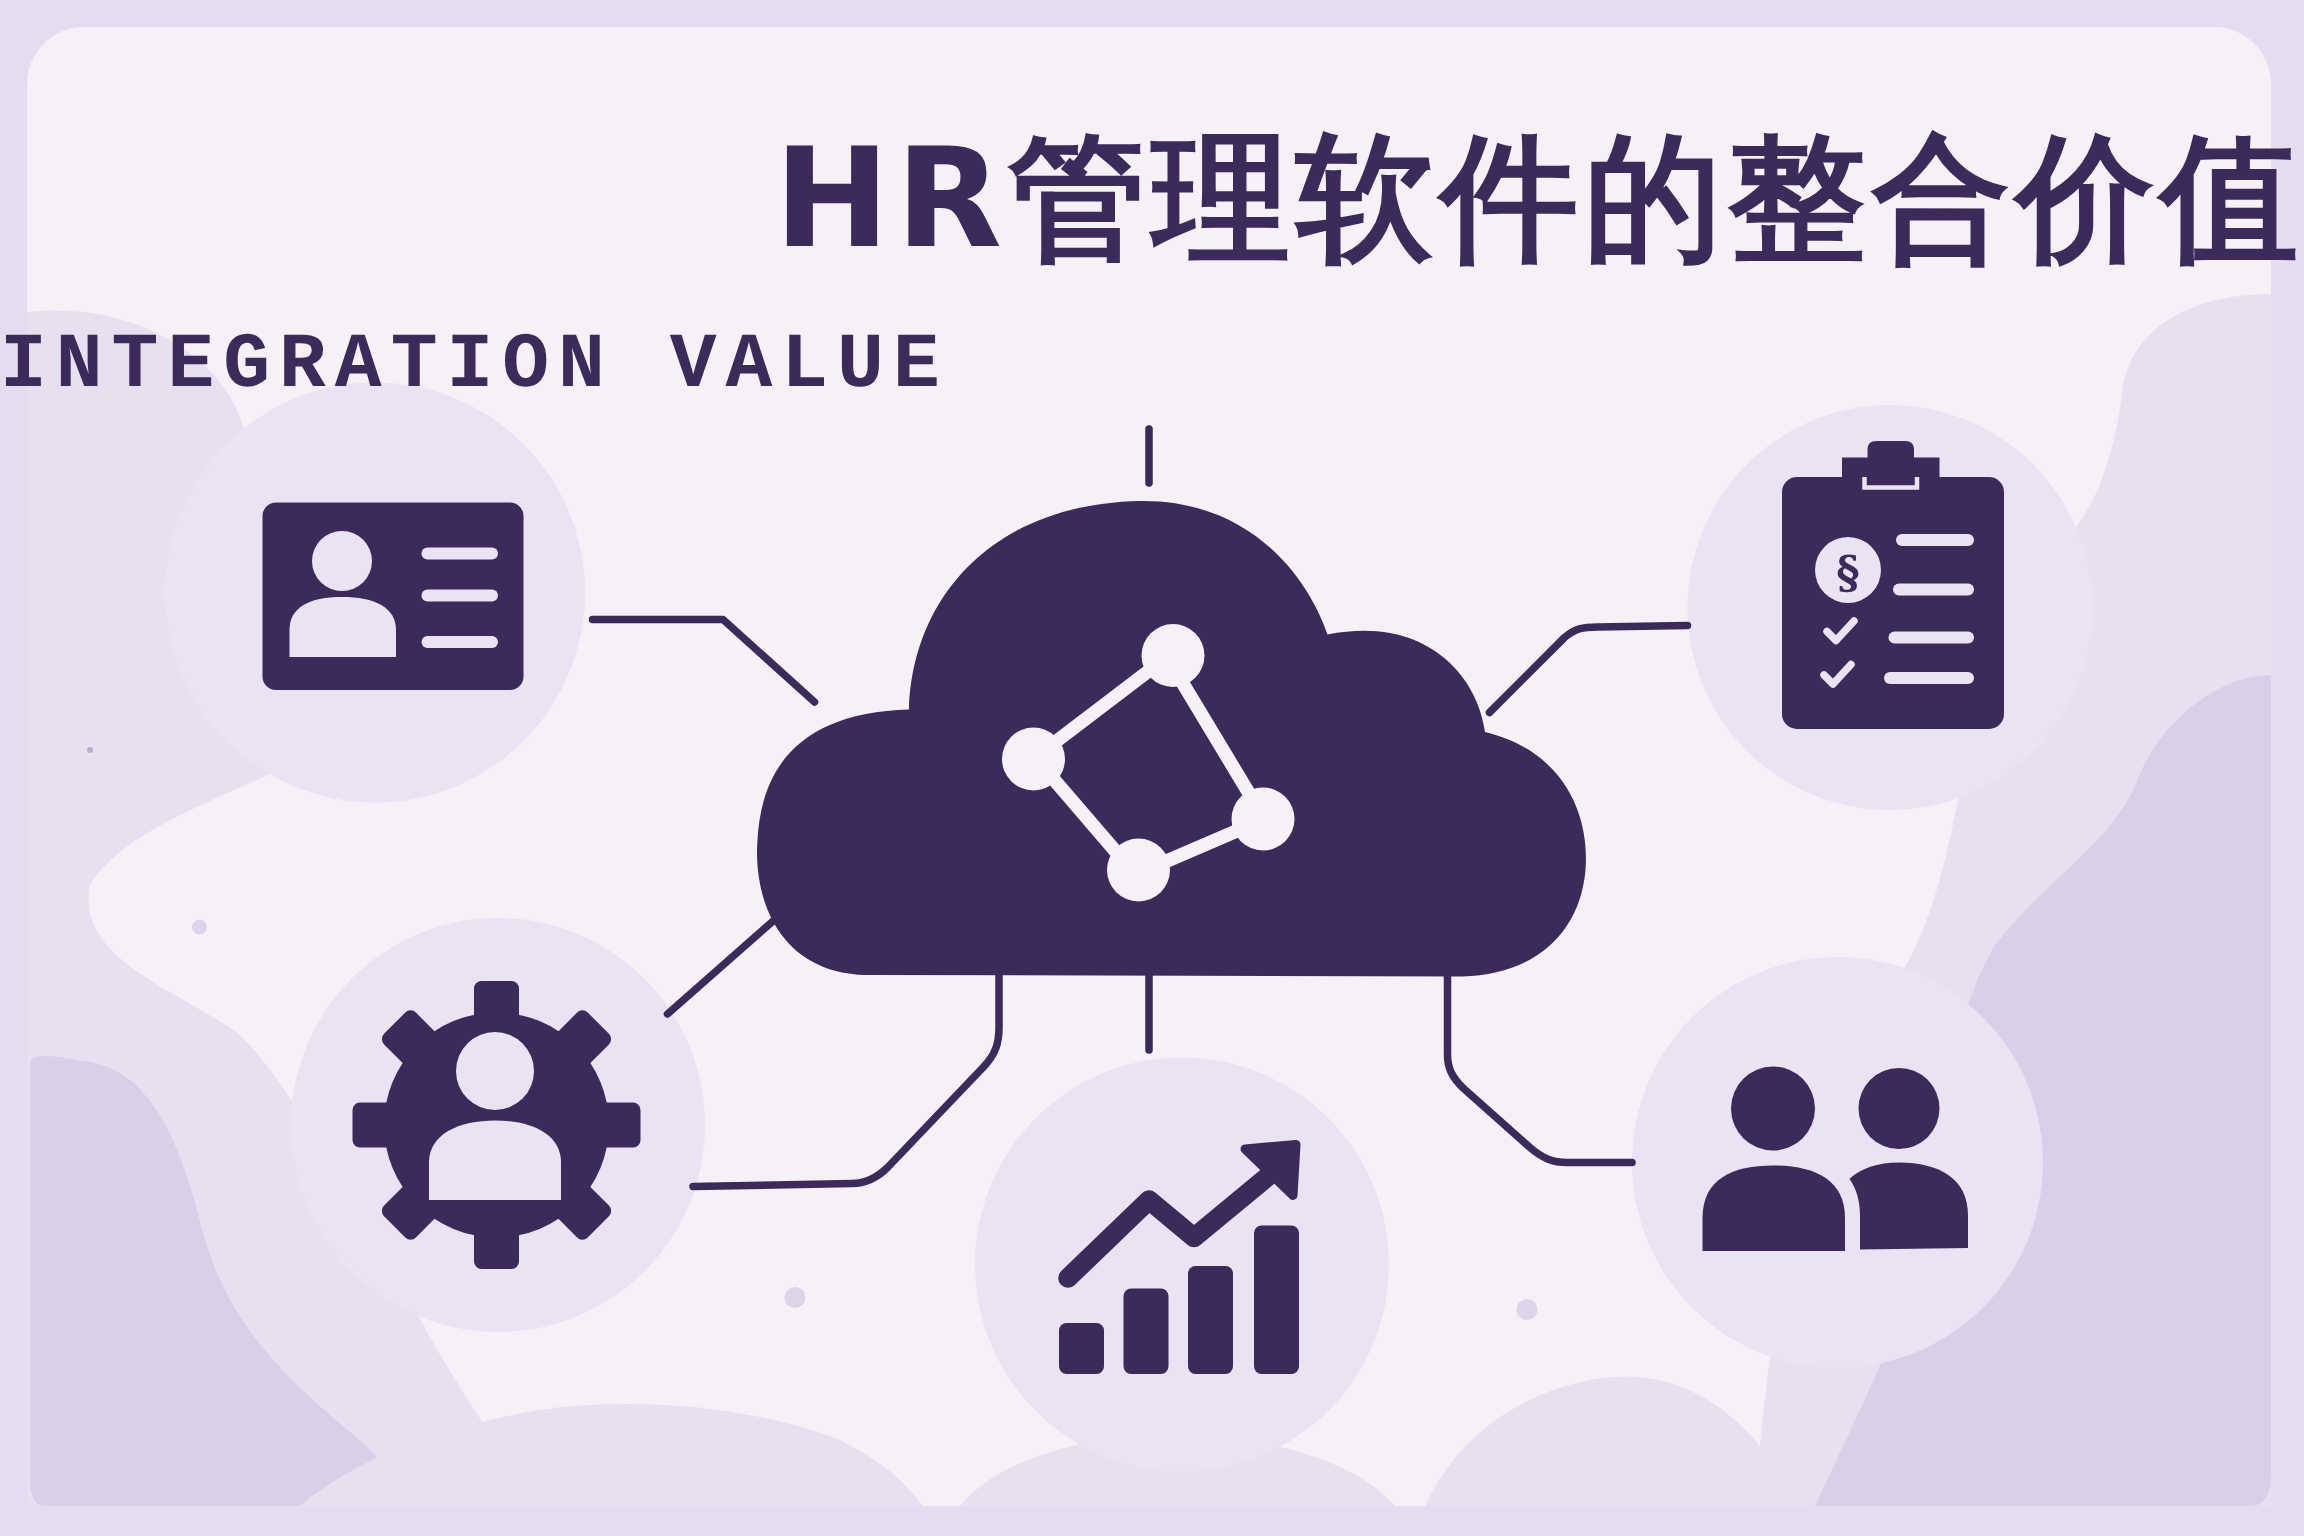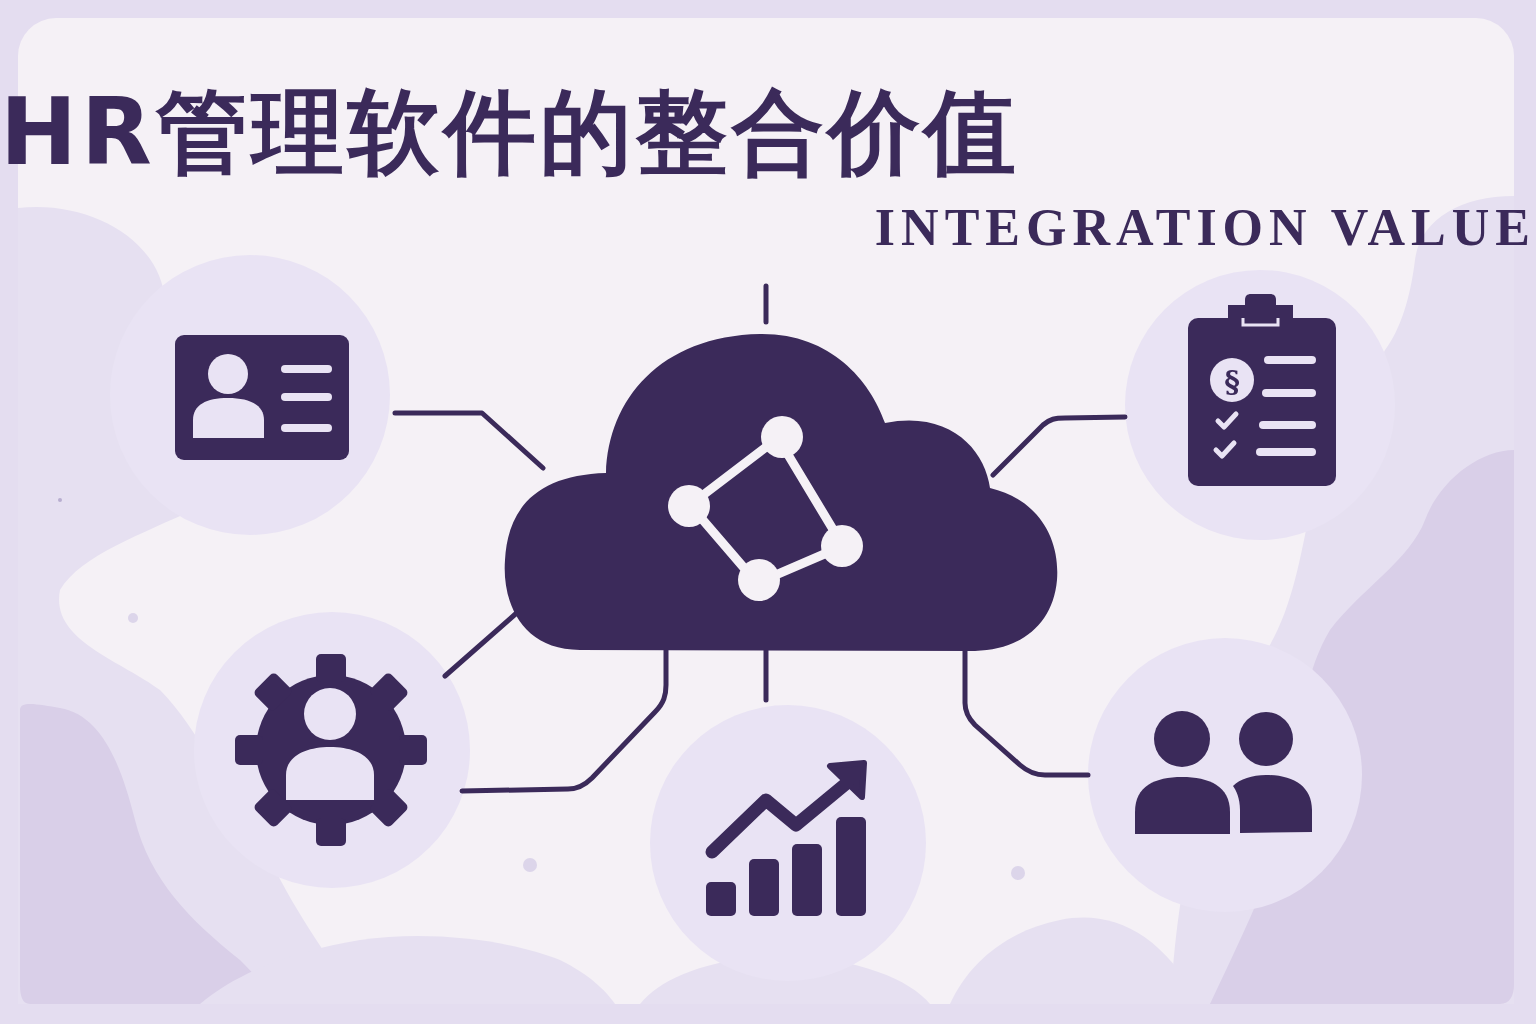--- a/index.html
+++ b/index.html
@@ -4,28 +4,28 @@
 <style>
   html, body { margin: 0; padding: 0; }
   body {
     width: 1536px; height: 1024px; overflow: hidden;
     background: #e4ddf0;
     font-family: "DejaVu Sans", "Liberation Sans", sans-serif;
     position: relative;
   }
   .stage { position: absolute; left: 0; top: 0; width: 1536px; height: 1024px; }
   .title {
-    position: absolute; left: 0; top: 78px; width: 1536px; text-align: left;
+    position: absolute; left: 0; top: 78px; width: 1536px; text-align: right;
     font-family: "DejaVu Sans", sans-serif; font-weight: bold;
     font-size: 92px; color: #3b2a5a; letter-spacing: 4px; line-height: 110px;
     margin: 0;
   }
   .subtitle {
-    position: absolute; left: 0; top: 196px; width: 1536px; text-align: right;
-    font-family: Liberation Serif, serif; font-weight: bold;
+    position: absolute; left: 0; top: 212px; width: 1536px; text-align: left;
+    font-family: Liberation Mono, monospace; font-weight: bold;
     font-size: 52px; color: #3b2a5a; letter-spacing: 6px; line-height: 64px;
     margin: 0;
   }
 </style>
 </head>
 <body>
 
 <div class="stage">
   <svg width="1536" height="1024" viewBox="0 0 1536 1024" style="position:absolute;left:0;top:0">
 

